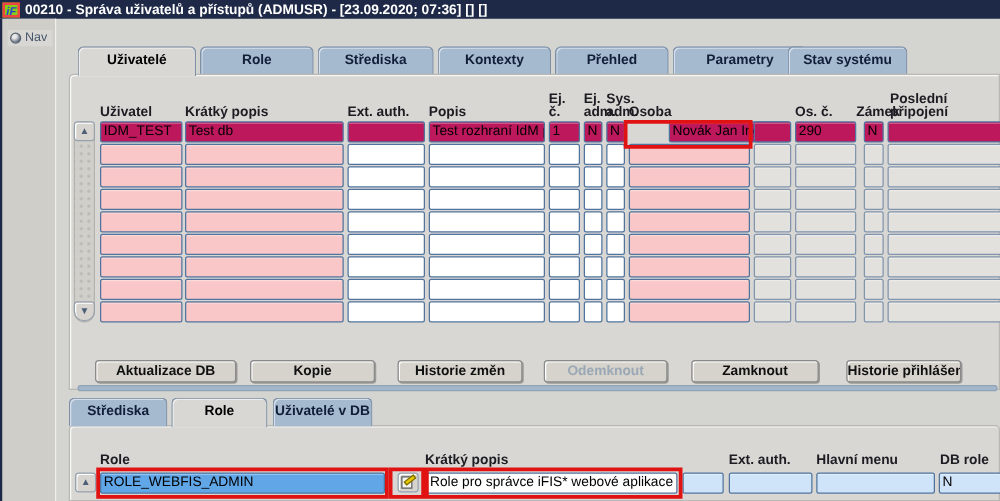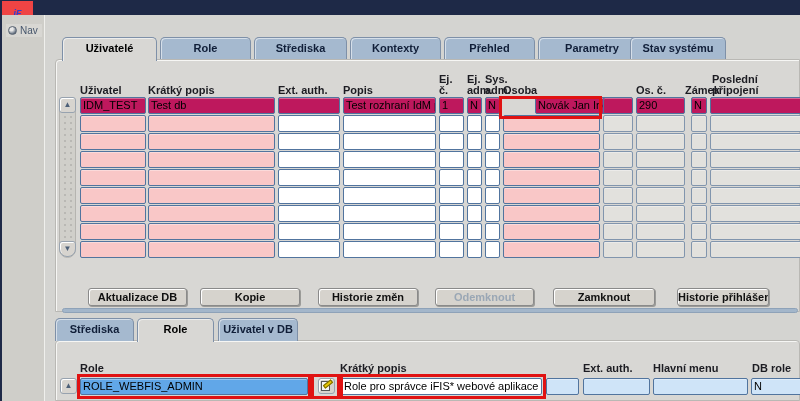--- a/index.html
+++ b/index.html
@@ -9,21 +9,21 @@
     background:#d4d4d1;font-family:"Liberation Sans",sans-serif;
     -webkit-font-smoothing:antialiased;
   }
   
   .titlebar{
     position:absolute;left:0;top:0;width:800px;height:15px;
     background:#1e2947;color:#fff;display:flex;align-items:center;
     font-size:11px;font-weight:bold;gap:4px;padding-left:2px;white-space:nowrap;
   }
   .app-logo{
-    width:31px;height:12px;background:#84cc16;border:7px solid #ef4444;
+    width:14px;height:12px;background:#84cc16;border:2px solid #ef4444;
     color:#2b3fd4;font-style:italic;font-weight:bold;font-size:9px;
     line-height:10px;text-align:center;flex:0 0 auto;
   }
   .frame-left{position:absolute;left:0;top:15px;width:2px;height:386px;background:#1e2947;}
   
   .nav-sidebar{position:absolute;left:2px;top:15px;width:43px;height:386px;background:#cfcec9;border-right:1px solid #efefec;}
   .nav-chip{display:flex;align-items:center;gap:3px;margin:9px 2px 0 4px;background:#d8d7d3;padding:1px 2px;font-size:10px;color:#46566c;}
   .nav-dot{width:9px;height:9px;border-radius:50%;background:radial-gradient(circle at 35% 30%, #e8e8e8 0 25%, #6a7686 70%, #3c4656);border:1px solid #5a6472;flex:0 0 auto;}
   
   .tab{
@@ -79,20 +79,21 @@
   .editor-glyph .page{position:absolute;left:0;top:0;width:9px;height:10px;background:#f4f4f4;border:1px solid #555;}
   .editor-glyph .pencil{position:absolute;left:2px;top:1px;width:10px;height:4px;background:#e8c800;border:1px solid #7a6a00;transform:rotate(-38deg);}
 </style>
 </head>
 <body>
 
 <div class="window">
 
   <div class="titlebar">
     <span class="app-logo">iF</span>
+    <span>00210 - Správa uživatelů a přístupů (ADMUSR) - [23.09.2020; 07:36]  []  []</span>
   </div>
 
   <div class="frame-left"></div>
 
   <div class="nav-sidebar">
     <div class="nav-chip">
       <span class="nav-dot"></span>
       <span>Nav</span>
     </div>
   </div>
@@ -239,34 +240,34 @@
 
   <div class="vscroll"></div>
   <button class="sq-btn" style="left:59px;top:97px;">
       <span class="arrow-glyph">▲</span>
     </button>
   <button class="sq-btn" style="left:59px;top:241px;border-radius:3px 3px 8px 8px;">
       <span class="arrow-glyph">▼</span>
     </button>
 
   <div id="action-buttons">
-      <button class="btn" style="left: 88px; width: 99px;">Aktualizace DB</button>
+      <button class="btn" style="left: 76px; width: 113px;">Aktualizace DB</button>
       <button class="btn" style="left: 200px; width: 100px;">Kopie</button>
       <button class="btn" style="left: 318px; width: 100px;">Historie změn</button>
       <button class="btn disabled" disabled="" style="left: 435px; width: 99px;">Odemknout</button>
       <button class="btn" style="left: 553px; width: 102px;">Zamknout</button>
       <button class="btn" style="left: 677px; width: 92px;">Historie přihlášení</button>
     </div>
 
   <div class="hscroll"></div>
 
   <div id="lower-tabbar">
       <div class="tab lower" style="left: 55px; width: 79px;">Střediska</div>
       <div class="tab lower active" style="left: 137px; width: 77px;">Role</div>
-      <div class="tab lower" style="left: 218px; width: 80px;">Uživatel v DB</div>
+      <div class="tab lower" style="left: 218px; width: 80px;">Uživatelé v DB</div>
     </div>
 
   <div id="roles-headers" style="position:absolute;left:0;top:358px;width:800px;height:16px;z-index:3;">
       <div class="hdr" style="left: 80px;">Role</div>
       <div class="hdr" style="left: 340px;">Krátký popis</div>
       <div class="hdr" style="left: 583px;">Ext. auth.</div>
       <div class="hdr" style="left: 653px;">Hlavní menu</div>
       <div class="hdr" style="left: 752px;">DB role</div>
     </div>
   <div id="roles-row">

